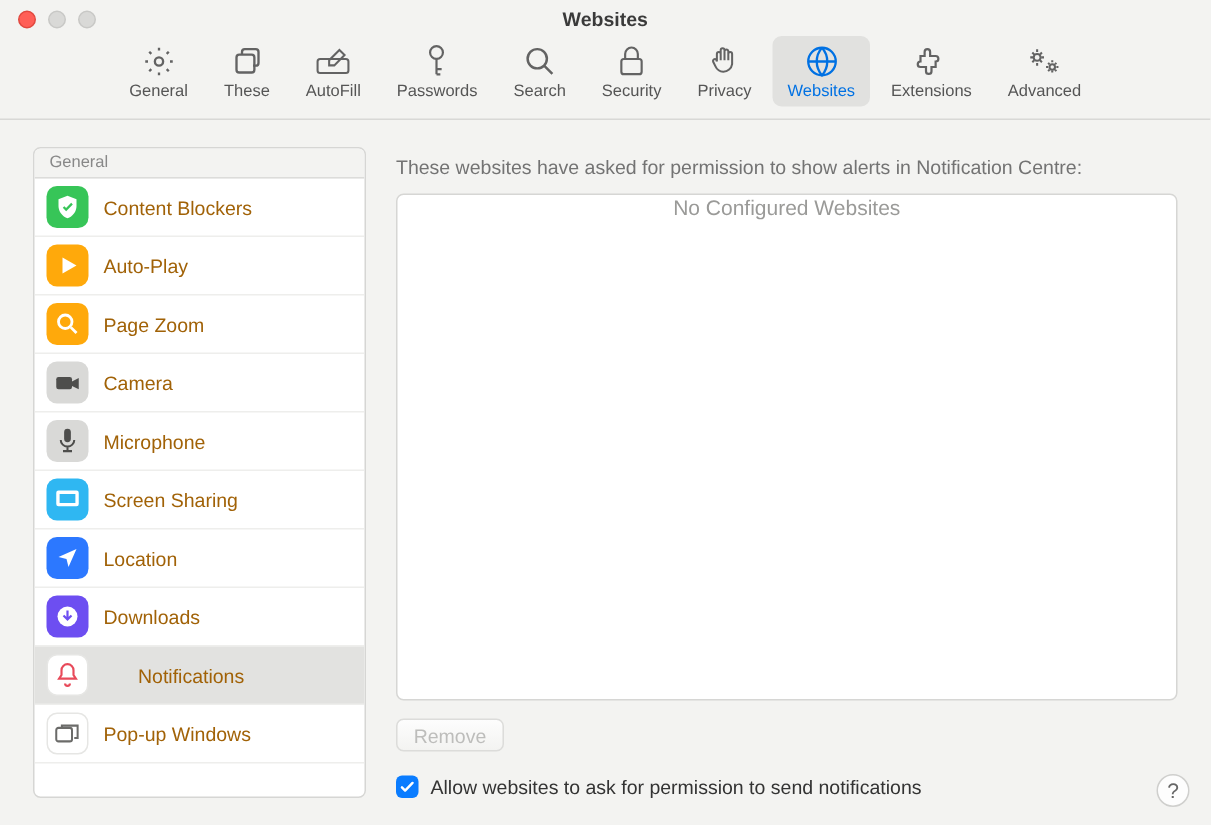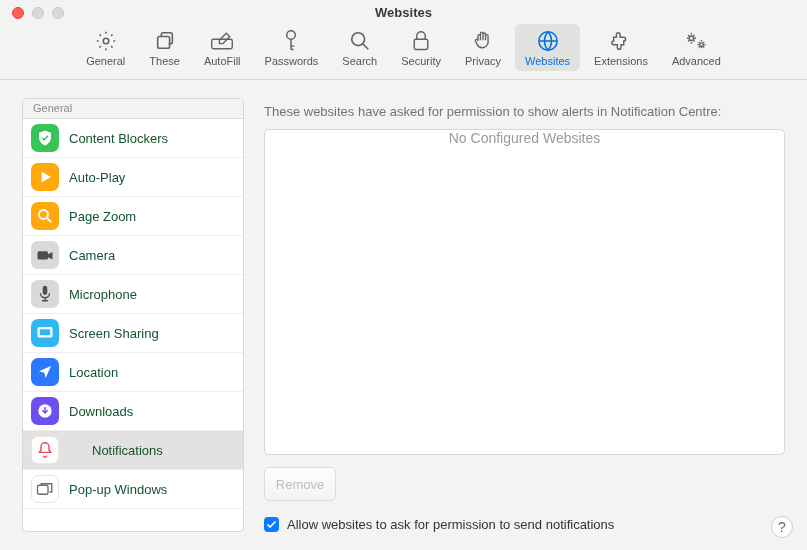--- a/index.html
+++ b/index.html
@@ -140,21 +140,21 @@
       width: 28px;
       height: 28px;
       border-radius: 7px;
       display: flex;
       align-items: center;
       justify-content: center;
       flex-shrink: 0;
     }
     .sidebar-label {
       font-size: 13px;
-      color: #14532d;
+      color: #a16207;
     }
     .main-panel {
       flex: 1;
       display: flex;
       flex-direction: column;
     }
     .panel-desc {
       font-size: 13px;
       color: #737373;
       margin-bottom: 10px;
@@ -173,21 +173,21 @@
       min-height: 278px;
     }
     .under-controls {
       margin-top: 12px;
       display: flex;
       flex-direction: column;
       gap: 16px;
     }
     .remove-btn {
       width: 72px;
-      height: 34px;
+      height: 22px;
       border: 1px solid #dcdcda;
       background: linear-gradient(#fdfdfd,#f3f3f1);
       border-radius: 5px;
       color: #bdbdbb;
       font-size: 13px;
       font-family: inherit;
       text-align: center;
       cursor: default;
     }
     .cb-row {

